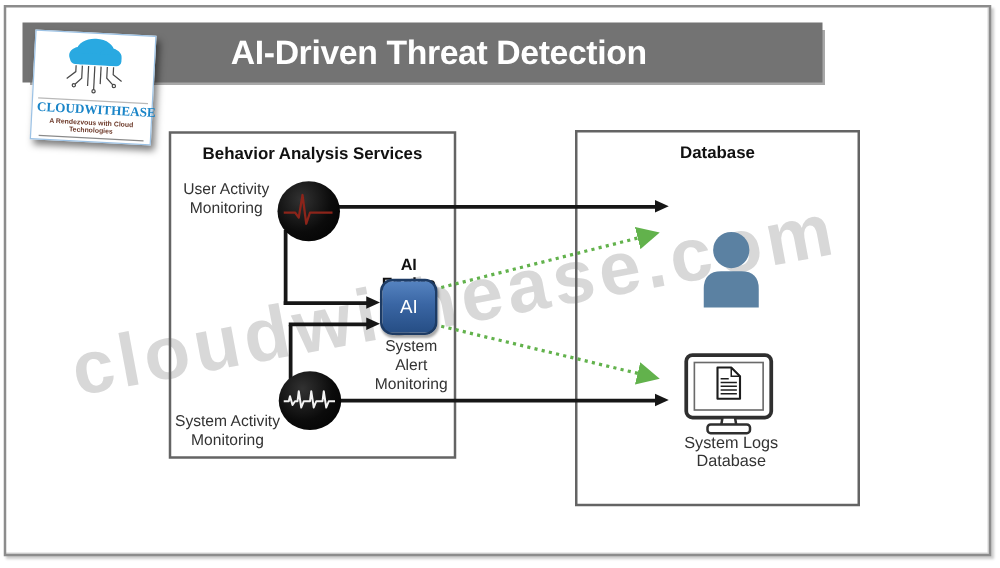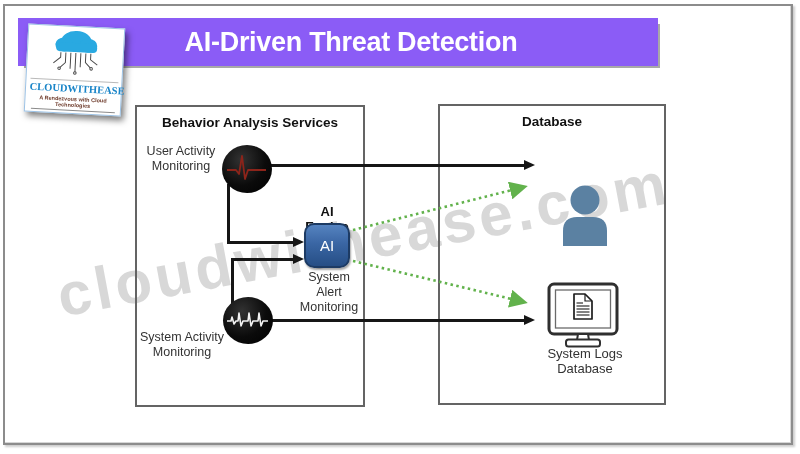--- a/index.html
+++ b/index.html
@@ -7,21 +7,21 @@
               font-family:"Liberation Sans", sans-serif; }
   .slide { position:relative; width:800px; height:454px; background:#fff; }
   .abs { position:absolute; }
 
   
   .frame { left:3px; top:4px; width:790px; height:441px;
            border:2px solid #8c8c8c;
            box-shadow:inset -1px -1px 0 #d6d6d6, 2px 2px 2px rgba(0,0,0,.2); }
 
   
-  .titlebar { left:18px; top:18px; width:640px; height:48px; background:#8b5cf6;
+  .titlebar { left:18px; top:18px; width:640px; height:48px; background:#737373;
               box-shadow:4px 4px 0 -2px #a8a8a8;
               display:flex; align-items:center; justify-content:center; z-index:6; }
   .titlebar span { color:#fff; font-weight:bold; font-size:27px; letter-spacing:-0.3px;
                    padding-left:26px; }
 
   
   .logo { left:26px; top:26px; width:97px; height:88px; background:#fff;
           border:1px solid #9cc2e5; transform:rotate(3deg);
           box-shadow:3px 4px 6px rgba(0,0,0,.5);
           display:flex; flex-direction:column; align-items:center; z-index:7; }
@@ -34,22 +34,22 @@
   
   .watermark { left:58px; top:262px; width:700px; z-index:1;
                transform:rotate(-10.6deg); transform-origin:0 50%;
                font-size:60px; font-weight:bold; letter-spacing:4px;
                color:rgba(125,125,125,0.30); white-space:nowrap; pointer-events:none; }
 
   
   .gbox { border:2px solid #646464; background:transparent; z-index:2; }
   .gbox-title { width:100%; text-align:center; font-weight:bold; font-size:13.5px;
                 color:#111; margin-top:8px; }
-  .behavior-box { left:135px; top:105px; width:230px; height:302px; }
-  .database-box { left:438px; top:104px; width:228px; height:301px; }
+  .behavior-box { left:135px; top:105px; width:230px; height:262px; }
+  .database-box { left:460px; top:104px; width:228px; height:301px; }
 
   .lbl { font-size:12.5px; color:#333; text-align:center; line-height:1.18; z-index:4; }
   .lbl-bold { font-weight:bold; font-size:13px; color:#111; text-align:center; z-index:4; }
 
   
   .ecg-circle { border-radius:50%; z-index:4;
                 background:radial-gradient(ellipse at 38% 30%, #323232 0%, #0b0b0b 55%, #000 100%); }
 
   
   .ai-box { left:304px; top:223px; width:46px; height:45px; border-radius:10px;

